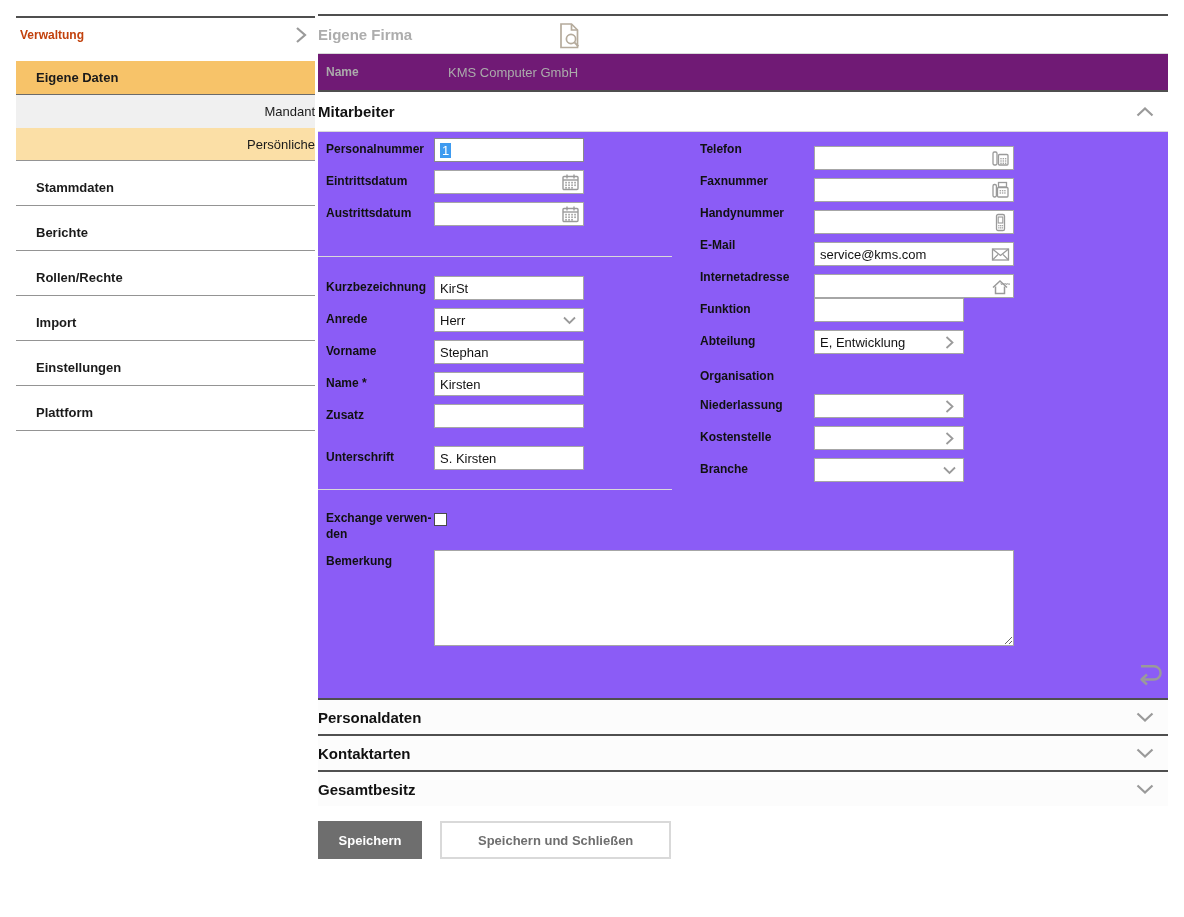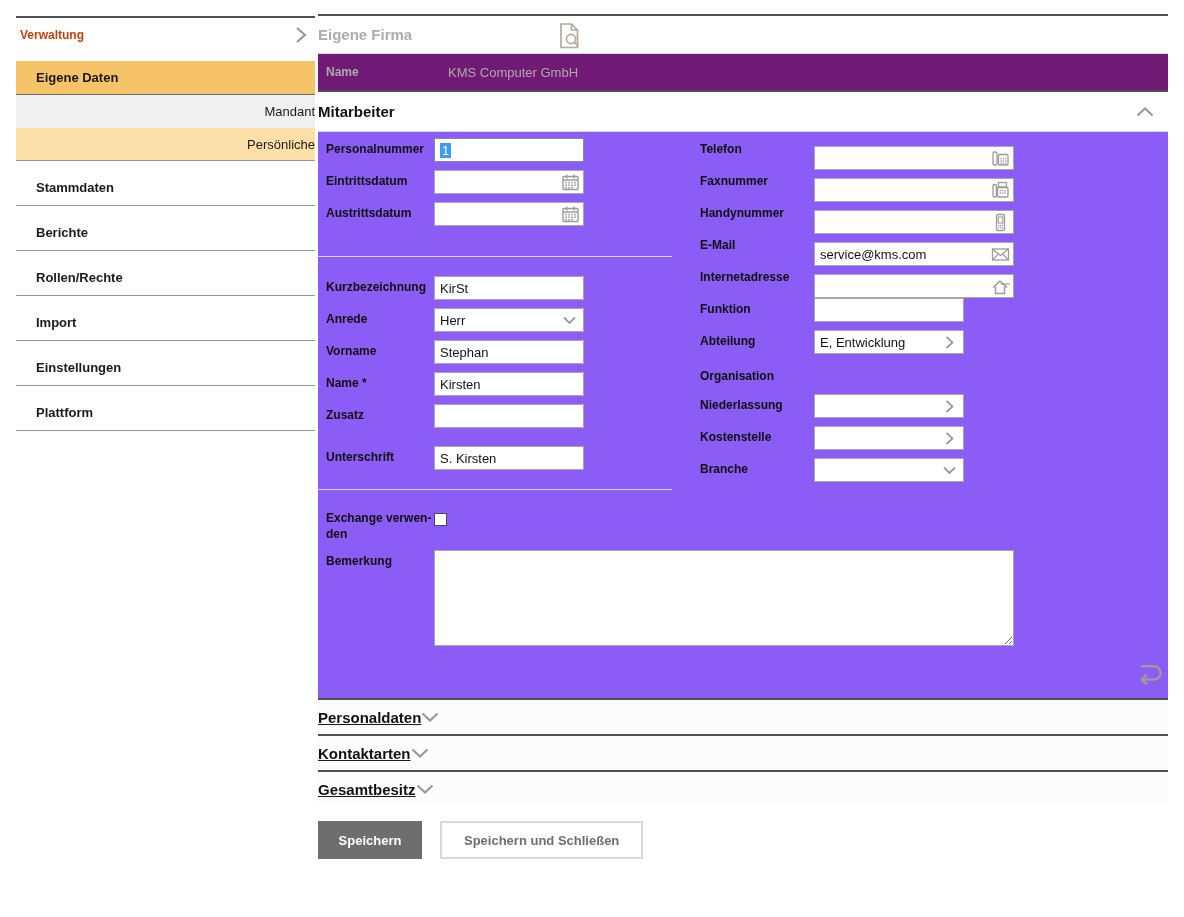--- a/index.html
+++ b/index.html
@@ -86,35 +86,35 @@
   .bemerkung-area {
     position: absolute; left: 116px; top: 418px; width: 580px; height: 96px;
     background: #fff; border: 1px solid #a6a6a6; resize: both;
     font-family: "Liberation Sans", sans-serif; font-size: 13px; padding: 3px 5px;
   }
   .undo-btn { position: absolute; left: 816px; top: 528px; width: 30px; height: 28px; cursor: pointer; }
 
   
   .acc-row {
     height: 36px; border-top: 2px solid #4f4f4f; background: #fcfcfc;
-    display: flex; align-items: center; 
-    padding-right: 14px; cursor: pointer; text-decoration: underline;
+    display: flex; align-items: center; justify-content: space-between;
+    padding-right: 14px; cursor: pointer;
   }
   .acc-row:last-of-type { border-bottom: 1px solid #d9d9d9; }
   .acc-title { font-size: 15px; font-weight: bold; color: #111; }
 
   
   .btn-bar { margin-top: 15px; display: flex; gap: 18px; align-items: center; }
   .btn {
     height: 38px; font-family: "Liberation Sans", sans-serif;
     font-size: 13px; font-weight: bold; cursor: pointer;
     display: flex; align-items: center; justify-content: center;
   }
   .btn-primary { width: 104px; background: #6e6e6e; color: #fff; border: none; }
-  .btn-secondary { background: #fff; color: #6e6e6e; border: 2px solid #d9d9d9; padding: 0 22px; }
+  .btn-secondary { background: #fff; color: #6e6e6e; border: 2px solid #d9d9d9; padding: 0 36px; }
 
   svg { display: block; }
 </style>
 </head>
 <body>
 
 <div class="sidebar">
   <div class="sb-header">
     <span>Verwaltung</span>
     <span>

